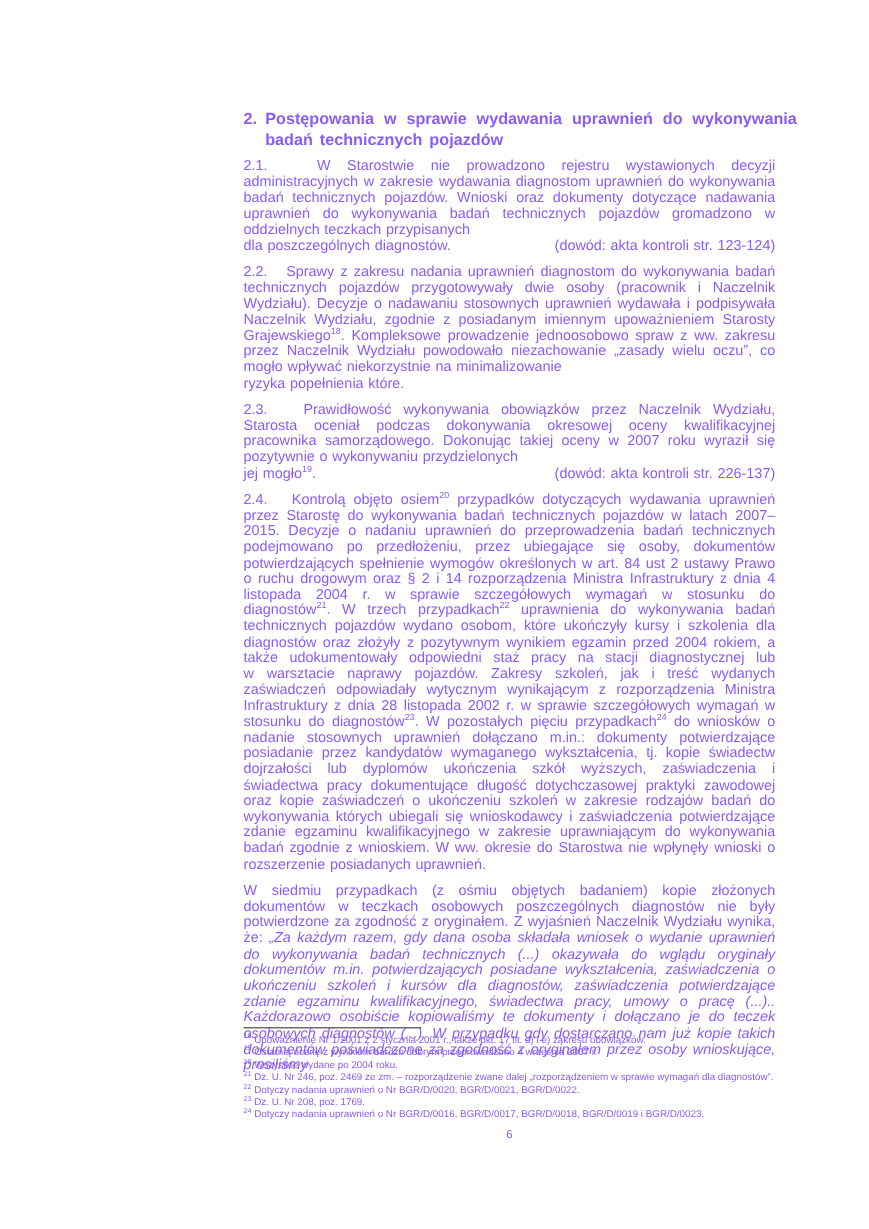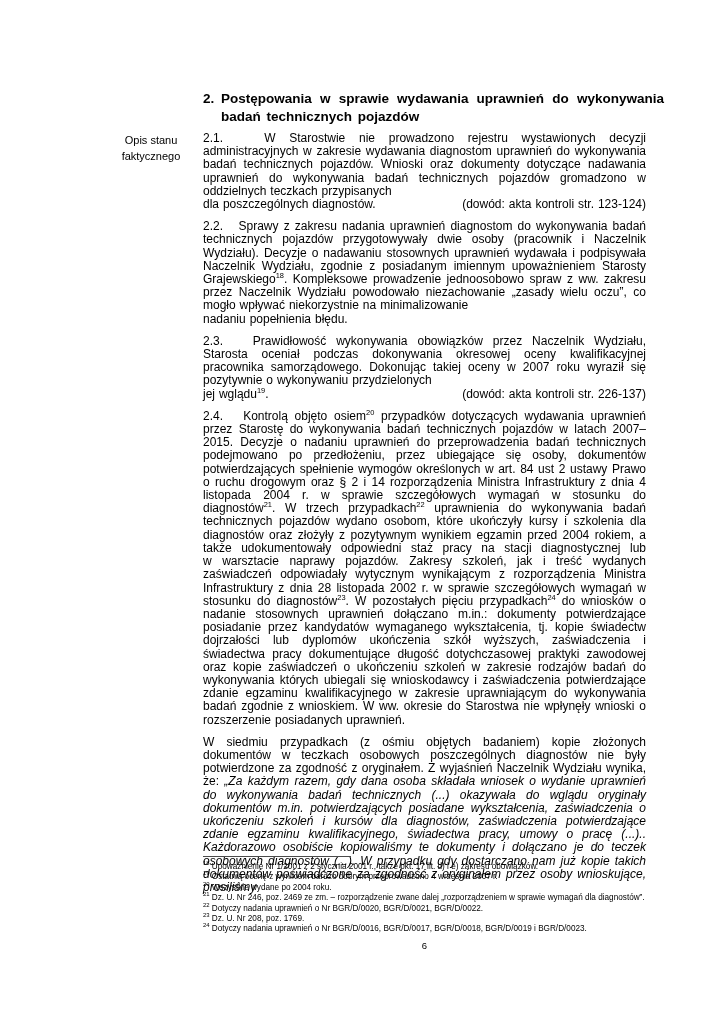--- a/index.html
+++ b/index.html
@@ -2,21 +2,21 @@
 <html><head>
 <meta charset="utf-8">
 <style>
   html, body { margin: 0; padding: 0; background: #ffffff; }
   .page {
     position: relative;
     width: 724px;
     height: 1024px;
     background: #ffffff;
     font-family: "Liberation Sans", sans-serif;
-    color: #000000;
+    color: #8b5cf6;
     overflow: hidden;
   }
   .heading {
     position: absolute;
     left: 203px;
     top: 90px;
     width: 443px;
     margin: 0;
     font-size: 13.5px;
     font-weight: bold;
@@ -75,32 +75,31 @@
     font-size: 9.5px;
   }
 </style>
 </head>
 <body>
 
 <div class="page">
 
   <h2 class="heading"><span class="hnum">2.</span><span class="htext">Postępowania w sprawie wydawania uprawnień do wykonywania badań technicznych pojazdów</span></h2>
 
-  <div class="margin-label">Opis stanu faktycznego</div>
 
   <div class="body-col" id="paragraphs">
       <div class="para"><span>2.1.&nbsp;&nbsp;&nbsp;W Starostwie nie prowadzono rejestru wystawionych decyzji administracyjnych w&nbsp;zakresie wydawania diagnostom uprawnień do wykonywania badań technicznych pojazdów. Wnioski oraz dokumenty dotyczące nadawania uprawnień do wykonywania badań technicznych pojazdów gromadzono w oddzielnych teczkach przypisanych</span><div class="lastline">
           <span class="tail"><span>dla poszczególnych diagnostów.</span></span>
           <span class="evidence">(dowód: akta kontroli str. 123-124)</span>
         </div></div>
       <div class="para"><span>2.2.&nbsp;&nbsp;&nbsp;Sprawy z zakresu nadania uprawnień diagnostom do wykonywania badań technicznych pojazdów przygotowywały dwie osoby (pracownik i Naczelnik Wydziału). Decyzje o nadawaniu stosownych uprawnień wydawała i podpisywała Naczelnik Wydziału, zgodnie z posiadanym imiennym upoważnieniem Starosty Grajewskiego</span><sup>18</sup><span>. Kompleksowe prowadzenie jednoosobowo spraw z ww. zakresu przez Naczelnik Wydziału powodowało niezachowanie „zasady wielu oczu”, co mogło wpływać niekorzystnie na minimalizowanie</span><div class="lastline">
-          <span class="tail"><span>nadaniu popełnienia błędu.</span></span>
+          <span class="tail"><span>ryzyka popełnienia które.</span></span>
         </div></div>
       <div class="para"><span>2.3.&nbsp;&nbsp;&nbsp;Prawidłowość wykonywania obowiązków przez Naczelnik Wydziału, Starosta oceniał podczas dokonywania okresowej oceny kwalifikacyjnej pracownika samorządowego. Dokonując takiej oceny w 2007 roku wyraził się pozytywnie o wykonywaniu przydzielonych</span><div class="lastline">
-          <span class="tail"><span>jej wglądu</span><sup>19</sup><span>.</span></span>
+          <span class="tail"><span>jej mogło</span><sup>19</sup><span>.</span></span>
           <span class="evidence">(dowód: akta kontroli str. 226-137)</span>
         </div></div>
       <div class="para"><span>2.4.&nbsp;&nbsp;&nbsp;Kontrolą objęto osiem</span><sup>20</sup><span> przypadków dotyczących wydawania uprawnień przez Starostę do wykonywania badań technicznych pojazdów w latach 2007–2015. Decyzje o&nbsp;nadaniu uprawnień do przeprowadzenia badań technicznych podejmowano po&nbsp;przedłożeniu, przez ubiegające się osoby, dokumentów potwierdzających spełnienie wymogów określonych w art. 84 ust 2 ustawy Prawo o ruchu drogowym oraz § 2 i 14 rozporządzenia Ministra Infrastruktury z dnia 4 listopada 2004 r. w sprawie szczegółowych wymagań w stosunku do diagnostów</span><sup>21</sup><span>. W trzech przypadkach</span><sup>22</sup><span> uprawnienia do&nbsp;wykonywania badań technicznych pojazdów wydano osobom, które ukończyły kursy i&nbsp;szkolenia dla diagnostów oraz złożyły z pozytywnym wynikiem egzamin przed 2004&nbsp;rokiem, a także udokumentowały odpowiedni staż pracy na stacji diagnostycznej lub w&nbsp;warsztacie naprawy pojazdów. Zakresy szkoleń, jak i treść wydanych zaświadczeń odpowiadały wytycznym wynikającym z rozporządzenia Ministra Infrastruktury z dnia 28&nbsp;listopada 2002 r. w sprawie szczegółowych wymagań w stosunku do diagnostów</span><sup>23</sup><span>. W&nbsp;pozostałych pięciu przypadkach</span><sup>24</sup><span> do wniosków o nadanie stosownych uprawnień dołączano m.in.: dokumenty potwierdzające posiadanie przez kandydatów wymaganego wykształcenia, tj. kopie świadectw dojrzałości lub dyplomów ukończenia szkół wyższych, zaświadczenia i świadectwa pracy dokumentujące długość dotychczasowej praktyki zawodowej oraz kopie zaświadczeń o ukończeniu szkoleń w zakresie rodzajów badań do wykonywania których ubiegali się wnioskodawcy i zaświadczenia potwierdzające zdanie egzaminu kwalifikacyjnego w zakresie uprawniającym do wykonywania badań zgodnie z&nbsp;wnioskiem. W ww. okresie do Starostwa nie wpłynęły wnioski o rozszerzenie posiadanych uprawnień.</span></div>
       <div class="para"><span>W siedmiu przypadkach (z ośmiu objętych badaniem) kopie złożonych dokumentów w&nbsp;teczkach osobowych poszczególnych diagnostów nie były potwierdzone za zgodność z&nbsp;oryginałem. Z wyjaśnień Naczelnik Wydziału wynika, że: </span><span class="quote-run">„Za każdym razem, gdy dana osoba składała wniosek o wydanie uprawnień do wykonywania badań technicznych (...) okazywała do wglądu oryginały dokumentów m.in. potwierdzających posiadane wykształcenia, zaświadczenia o ukończeniu szkoleń i kursów dla diagnostów, zaświadczenia potwierdzające zdanie egzaminu kwalifikacyjnego, świadectwa pracy, umowy o pracę (...).. Każdorazowo osobiście kopiowaliśmy te dokumenty i dołączano je do teczek osobowych diagnostów (...). W przypadku gdy dostarczano nam już kopie takich dokumentów poświadczone za zgodność z oryginałem przez osoby wnioskujące, prosiliśmy</span></div>
     </div>
 
   <div class="footnotes">
     <div class="fnrule"></div>
     <div id="footnote-list">
         <div class="footnote"><sup>18</sup> Upoważnienie Nr 1/2001 z 2 stycznia 2001 r., także pkt. 17 lit. d) i e) zakresu obowiązków.</div>

